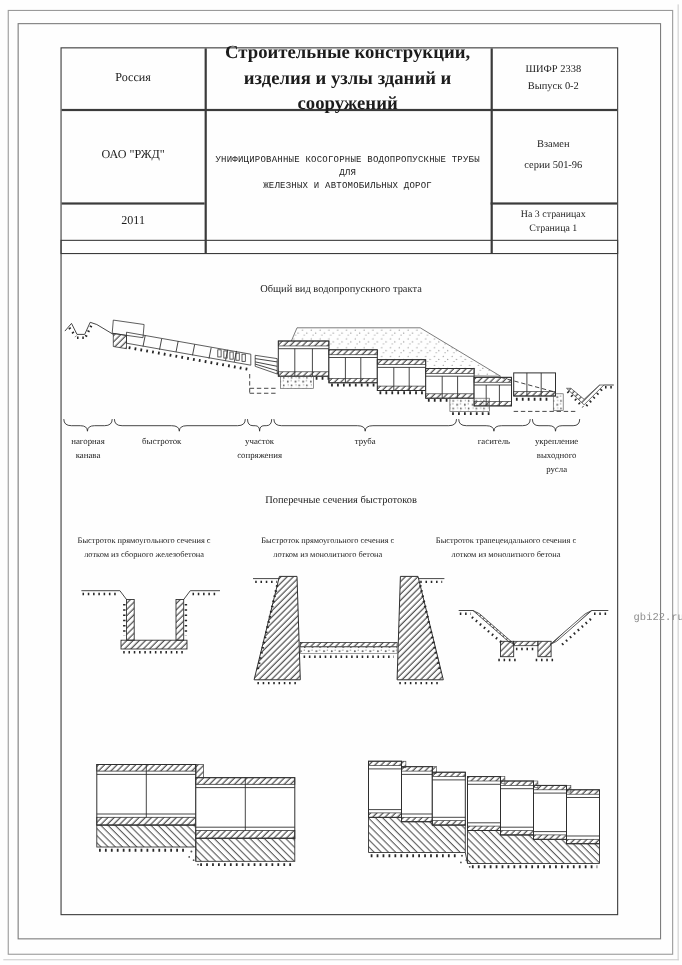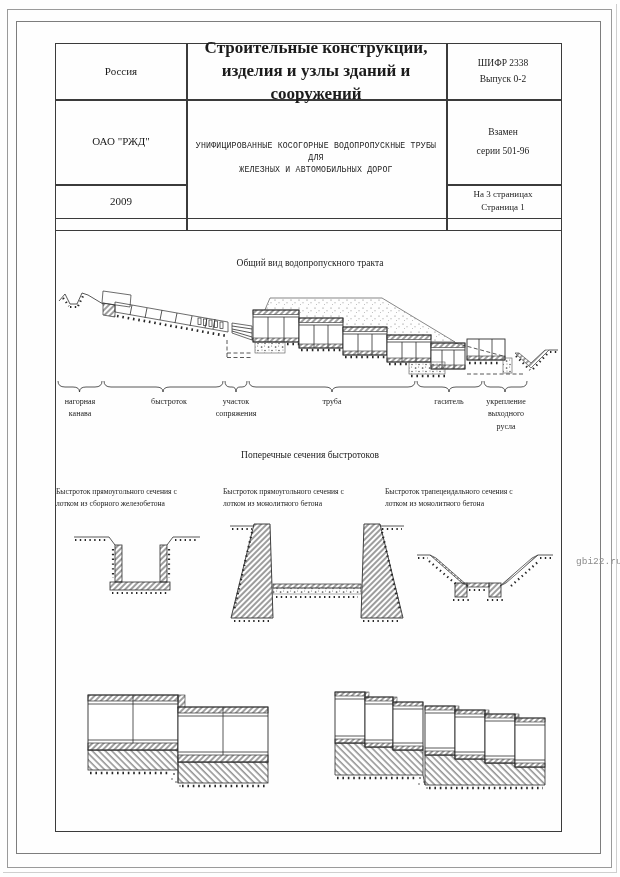--- a/index.html
+++ b/index.html
@@ -26,21 +26,21 @@
 
   
   .dbox{position:absolute;left:55px;top:218px;width:507px;height:614px;border:1.6px solid #3b3b3b;box-sizing:border-box;}
 
   .sec-title{position:absolute;left:0;width:620px;text-align:center;font-size:9.5px;color:#222;}
   .t-gv{top:258px;}
   .t-cs{top:450px;}
   .t-mp{top:654px;}
 
   .gv-label{position:absolute;top:396px;text-align:center;font-size:8px;line-height:1.55;white-space:pre-line;color:#222;}
-  .cs-label{position:absolute;top:486px;text-align:left;font-size:7.6px;line-height:1.6;white-space:pre-line;color:#222;}
+  .cs-label{position:absolute;top:486px;text-align:center;font-size:7.6px;line-height:1.6;white-space:pre-line;color:#222;}
 
   svg{position:absolute;overflow:visible;}
   .ln{stroke:#2e2e2e;stroke-width:.8;fill:none;}
   .bx{stroke:#2e2e2e;stroke-width:.9;fill:#fff;}
   .bxt{stroke:#2e2e2e;stroke-width:.7;fill:none;}
   .tk{stroke:#262626;stroke-width:2.6;fill:none;stroke-dasharray:1.6 3.8;}
   .tk2{stroke:#262626;stroke-width:2.2;fill:none;stroke-dasharray:1.4 3.4;}
   .dsh{stroke:#2e2e2e;stroke-width:.8;fill:none;stroke-dasharray:4 2.5;}
 
   .watermark{position:absolute;left:576px;top:556px;font-family:Liberation Mono, monospace;
@@ -65,21 +65,21 @@
     <div class="cell c-country">Россия</div>
     <div class="cell c-cat">Строительные конструкции,
 изделия и узлы зданий и сооружений</div>
     <div class="cell c-code">ШИФР 2338
 Выпуск 0-2</div>
     <div class="cell c-org">ОАО "РЖД"</div>
     <div class="cell c-title">УНИФИЦИРОВАННЫЕ КОСОГОРНЫЕ ВОДОПРОПУСКНЫЕ ТРУБЫ ДЛЯ
 ЖЕЛЕЗНЫХ И АВТОМОБИЛЬНЫХ ДОРОГ</div>
     <div class="cell c-repl">Взамен
 серии 501-96</div>
-    <div class="cell c-year">2009</div>
+    <div class="cell c-year">2011</div>
     <div class="cell c-pages">На 3 страницах
 Страница 1</div>
   </div>
 
   <div class="dbox"></div>
 
   <div class="sec-title t-gv">Общий вид водопропускного тракта</div>
 
   <svg style="left:57px;top:282px" width="503" height="114" viewBox="0 0 503 114">
     <defs>
@@ -184,21 +184,21 @@
       <path d="M47,99 Q47,105 54,105 H99 Q106,105 106,110 Q106,105 113,105 H159 Q166,105 166,99"></path>
       <path d="M168,99 Q168,105 173,105 H175 Q179,105 179,110 Q179,105 183,105 H185 Q190,105 190,99"></path>
       <path d="M192,99 Q192,105 199,105 H268 Q275,105 275,110 Q275,105 282,105 H351 Q358,105 358,99"></path>
       <path d="M360,99 Q360,105 367,105 H385 Q392,105 392,110 Q392,105 399,105 H418 Q425,105 425,99"></path>
       <path d="M427,99 Q427,105 433,105 H442 Q448,105 448,110 Q448,105 454,105 H464 Q470,105 470,99"></path>
     </g>
   </svg>
 
   <div class="gv-label" style="left:35px;width:90px">нагорная
 канава</div>
-  <div class="gv-label" style="left:124px;width:90px">быстроток</div>
+  <div class="gv-label" style="left:102px;width:90px">быстроток</div>
   <div class="gv-label" style="left:191px;width:90px">участок
 сопряжения</div>
   <div class="gv-label" style="left:287px;width:90px">труба</div>
   <div class="gv-label" style="left:404px;width:90px">гаситель</div>
   <div class="gv-label" style="left:463px;width:86px">укрепление
 выходного
 русла</div>
 
   <div class="sec-title t-cs">Поперечные сечения быстротоков</div>
 

